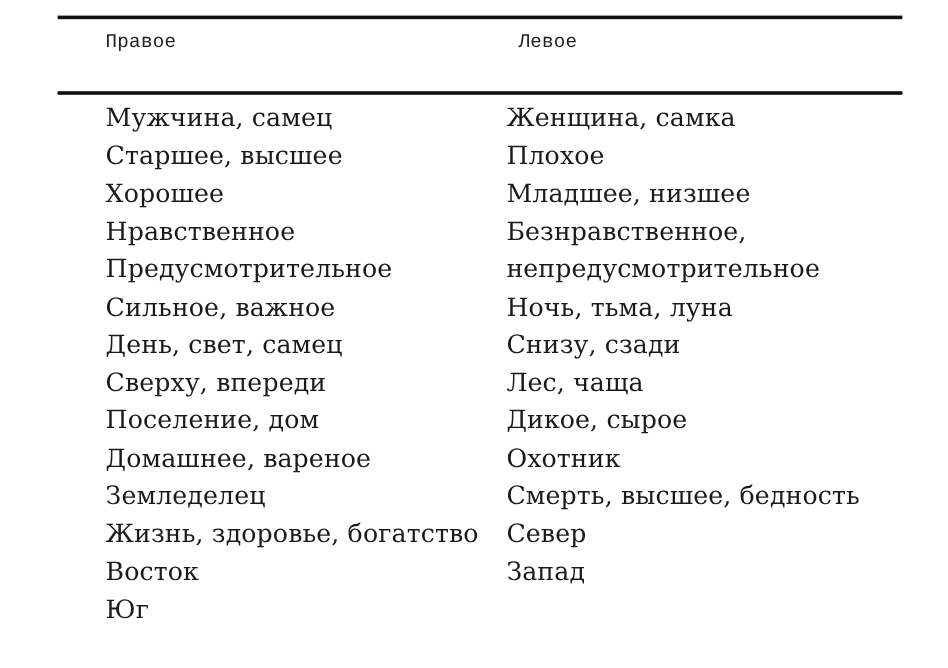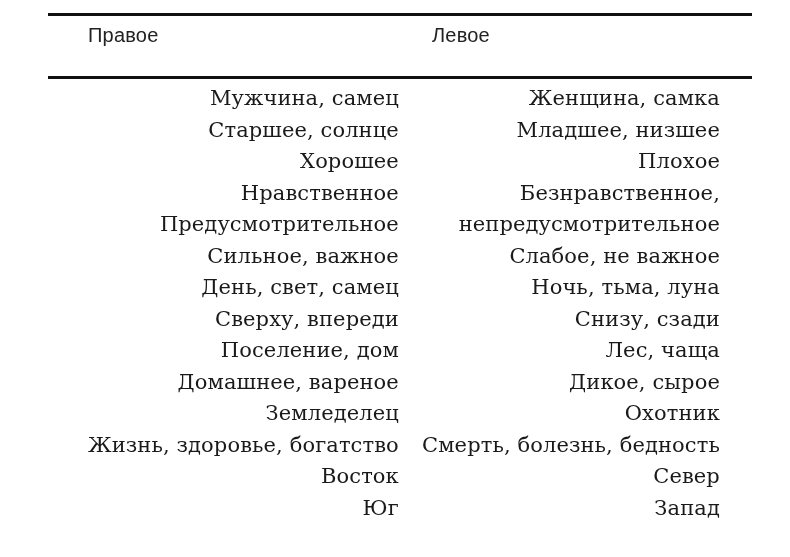--- a/index.html
+++ b/index.html
@@ -20,35 +20,34 @@
       left: 48px;
       width: 704px;
       height: 3px;
       background: #111111;
     }
     .rule.top { top: 13px; }
     .rule.mid { top: 76px; }
     .header-cell {
       position: absolute;
       top: 22px;
-      font-size: 20px;
+      font-size: 16px;
       line-height: 26px;
-      font-family: Liberation Sans, sans-serif;
+      font-family: Liberation Mono, monospace;
       color: #222;
       letter-spacing: 0.2px;
     }
     .header-left { left: 88px; }
     .header-right { left: 422px; margin-left: 10px; }
     .body-col {
       position: absolute;
       top: 83px;
       margin: 0;
       padding: 0;
       list-style: none;
-      text-align: right;
     }
     .body-col.left { left: 88px; }
     .body-col.right { left: 422px; }
     .cell {
       height: 31.5px;
       line-height: 31.5px;
       font-size: 21px;
       white-space: nowrap;
       letter-spacing: 0.1px;
     }
@@ -58,43 +57,42 @@
 
 <div class="rule top"></div>
 
 <div class="header-cell header-left">Правое</div>
 <div class="header-cell header-right">Левое</div>
 
 <div class="rule mid"></div>
 
 <ul class="body-col left">
   <li class="cell">Мужчина, самец</li>
-  <li class="cell">Старшее, солнце</li>
+  <li class="cell">Старшее, высшее</li>
   <li class="cell">Хорошее</li>
   <li class="cell">Нравственное</li>
   <li class="cell">Предусмотрительное</li>
   <li class="cell">Сильное, важное</li>
   <li class="cell">День, свет, самец</li>
   <li class="cell">Сверху, впереди</li>
   <li class="cell">Поселение, дом</li>
   <li class="cell">Домашнее, вареное</li>
   <li class="cell">Земледелец</li>
   <li class="cell">Жизнь, здоровье, богатство</li>
   <li class="cell">Восток</li>
   <li class="cell">Юг</li>
 </ul>
 
 <ul class="body-col right">
   <li class="cell">Женщина, самка</li>
+  <li class="cell">Плохое</li>
   <li class="cell">Младшее, низшее</li>
-  <li class="cell">Плохое</li>
   <li class="cell">Безнравственное,</li>
   <li class="cell">непредусмотрительное</li>
-  <li class="cell">Слабое, не важное</li>
   <li class="cell">Ночь, тьма, луна</li>
   <li class="cell">Снизу, сзади</li>
   <li class="cell">Лес, чаща</li>
   <li class="cell">Дикое, сырое</li>
   <li class="cell">Охотник</li>
-  <li class="cell">Смерть, болезнь, бедность</li>
+  <li class="cell">Смерть, высшее, бедность</li>
   <li class="cell">Север</li>
   <li class="cell">Запад</li>
 </ul>
 
 </body></html>

